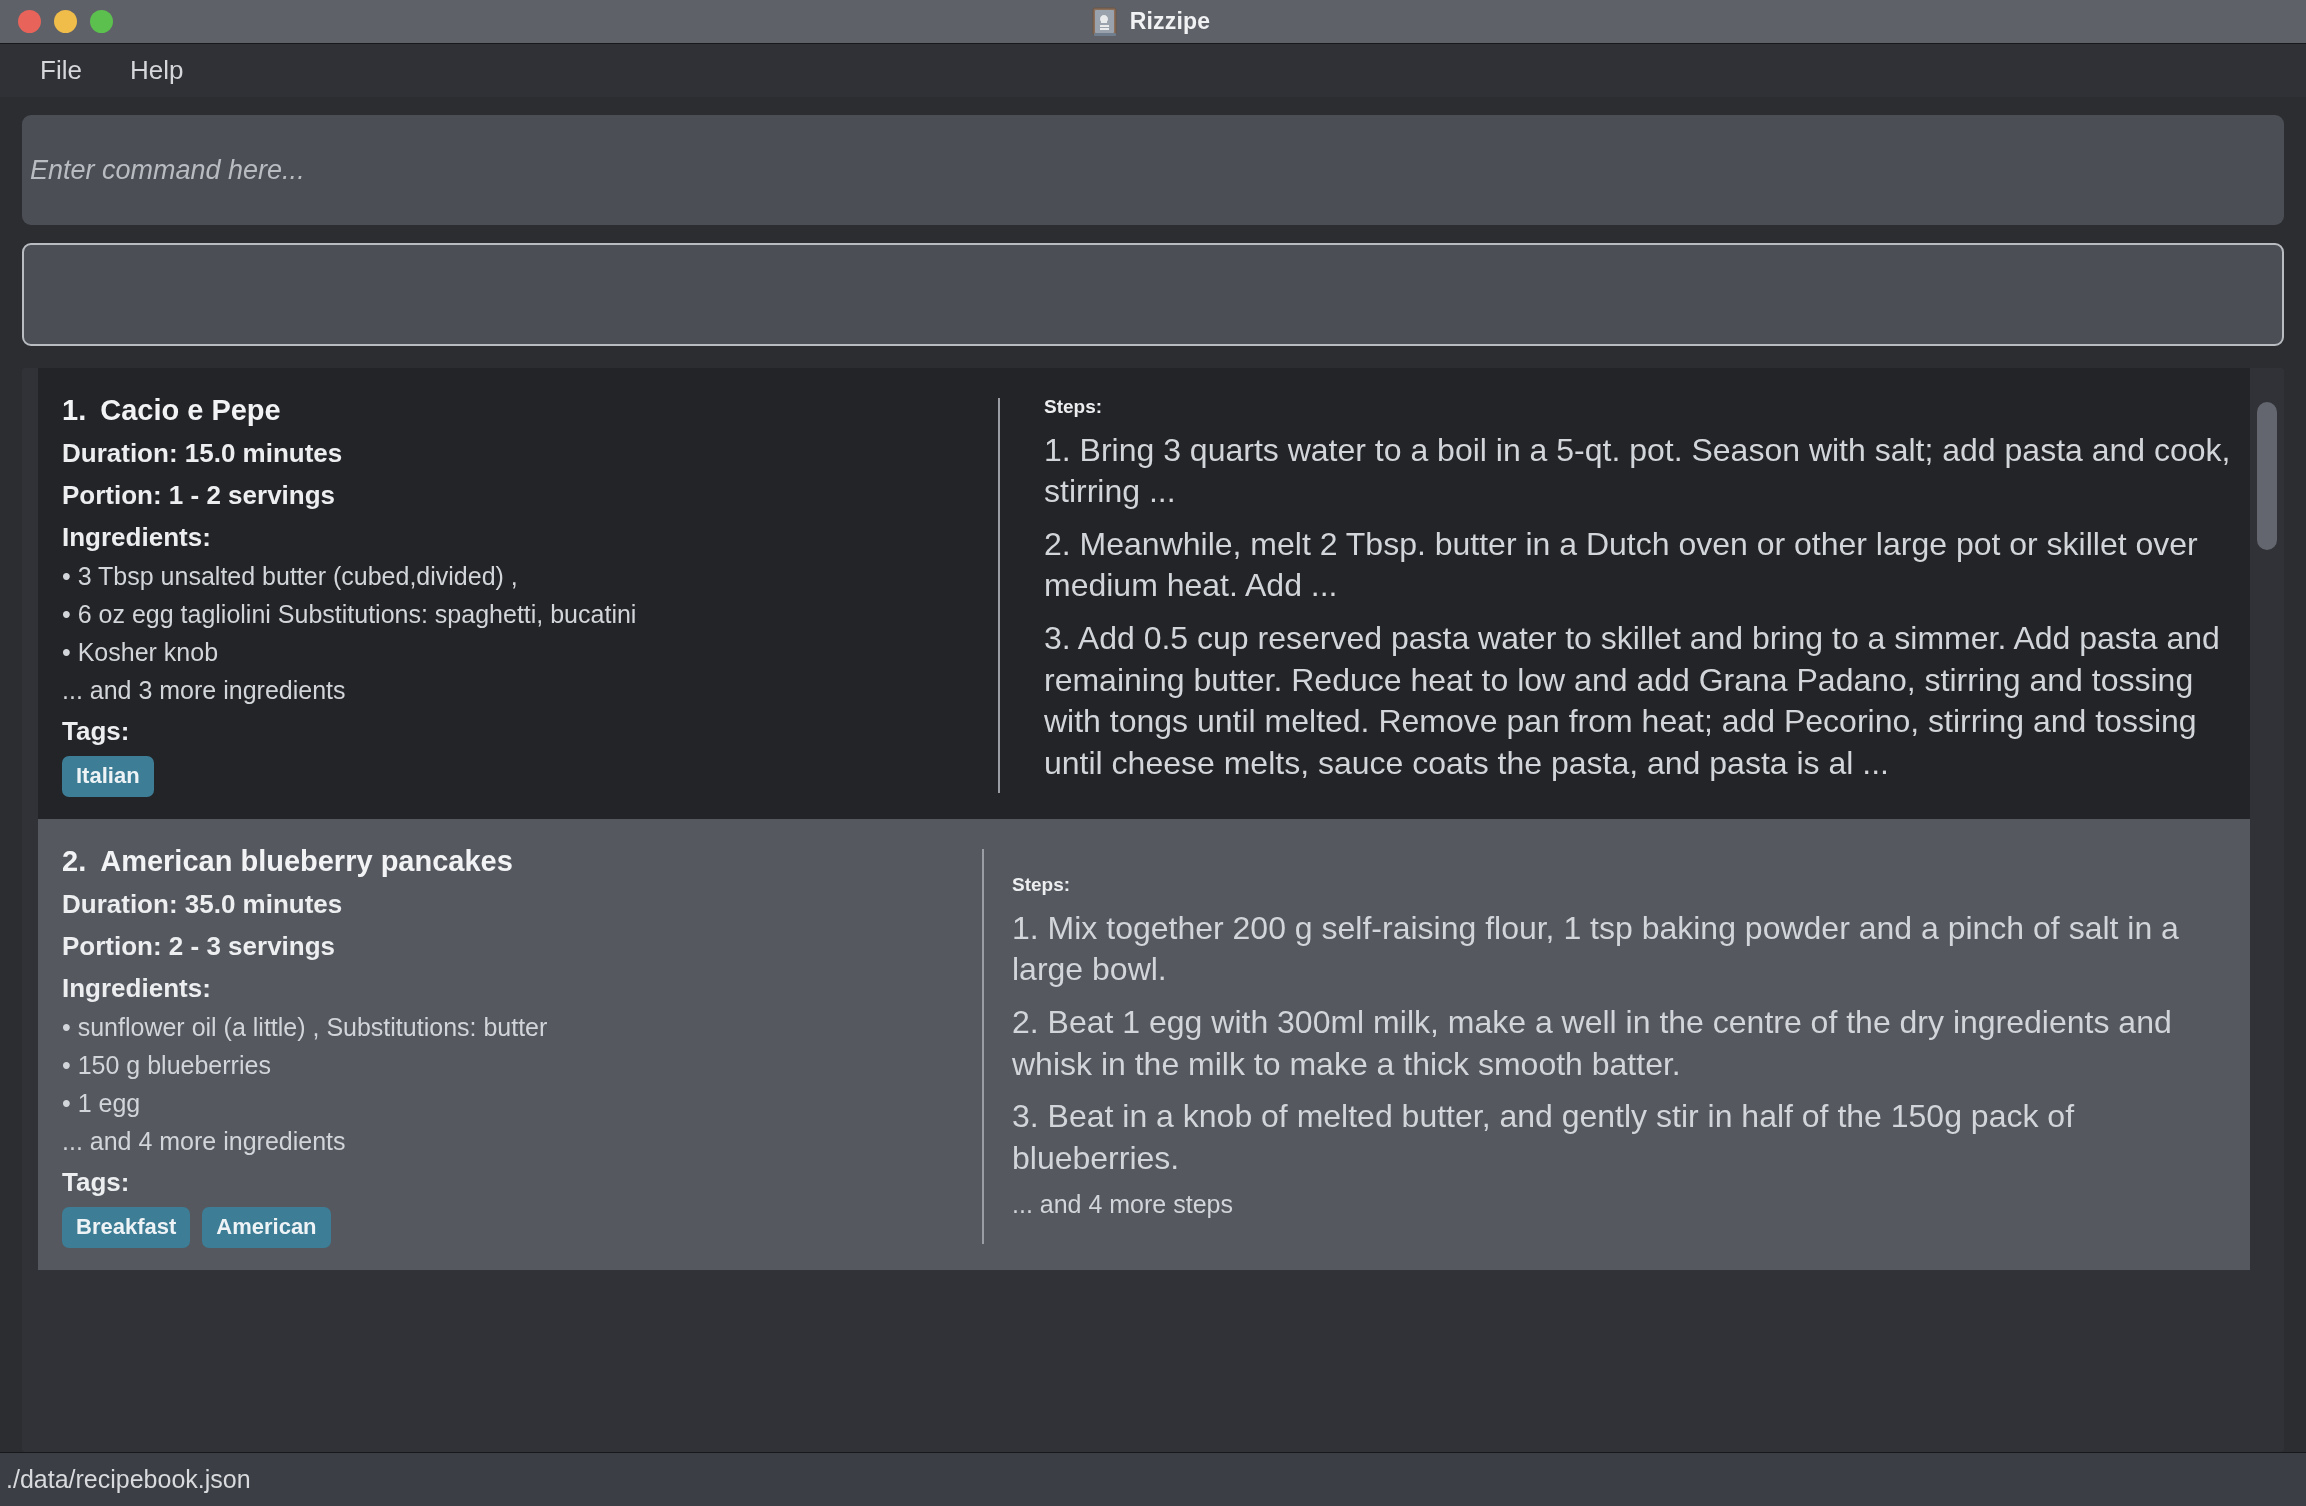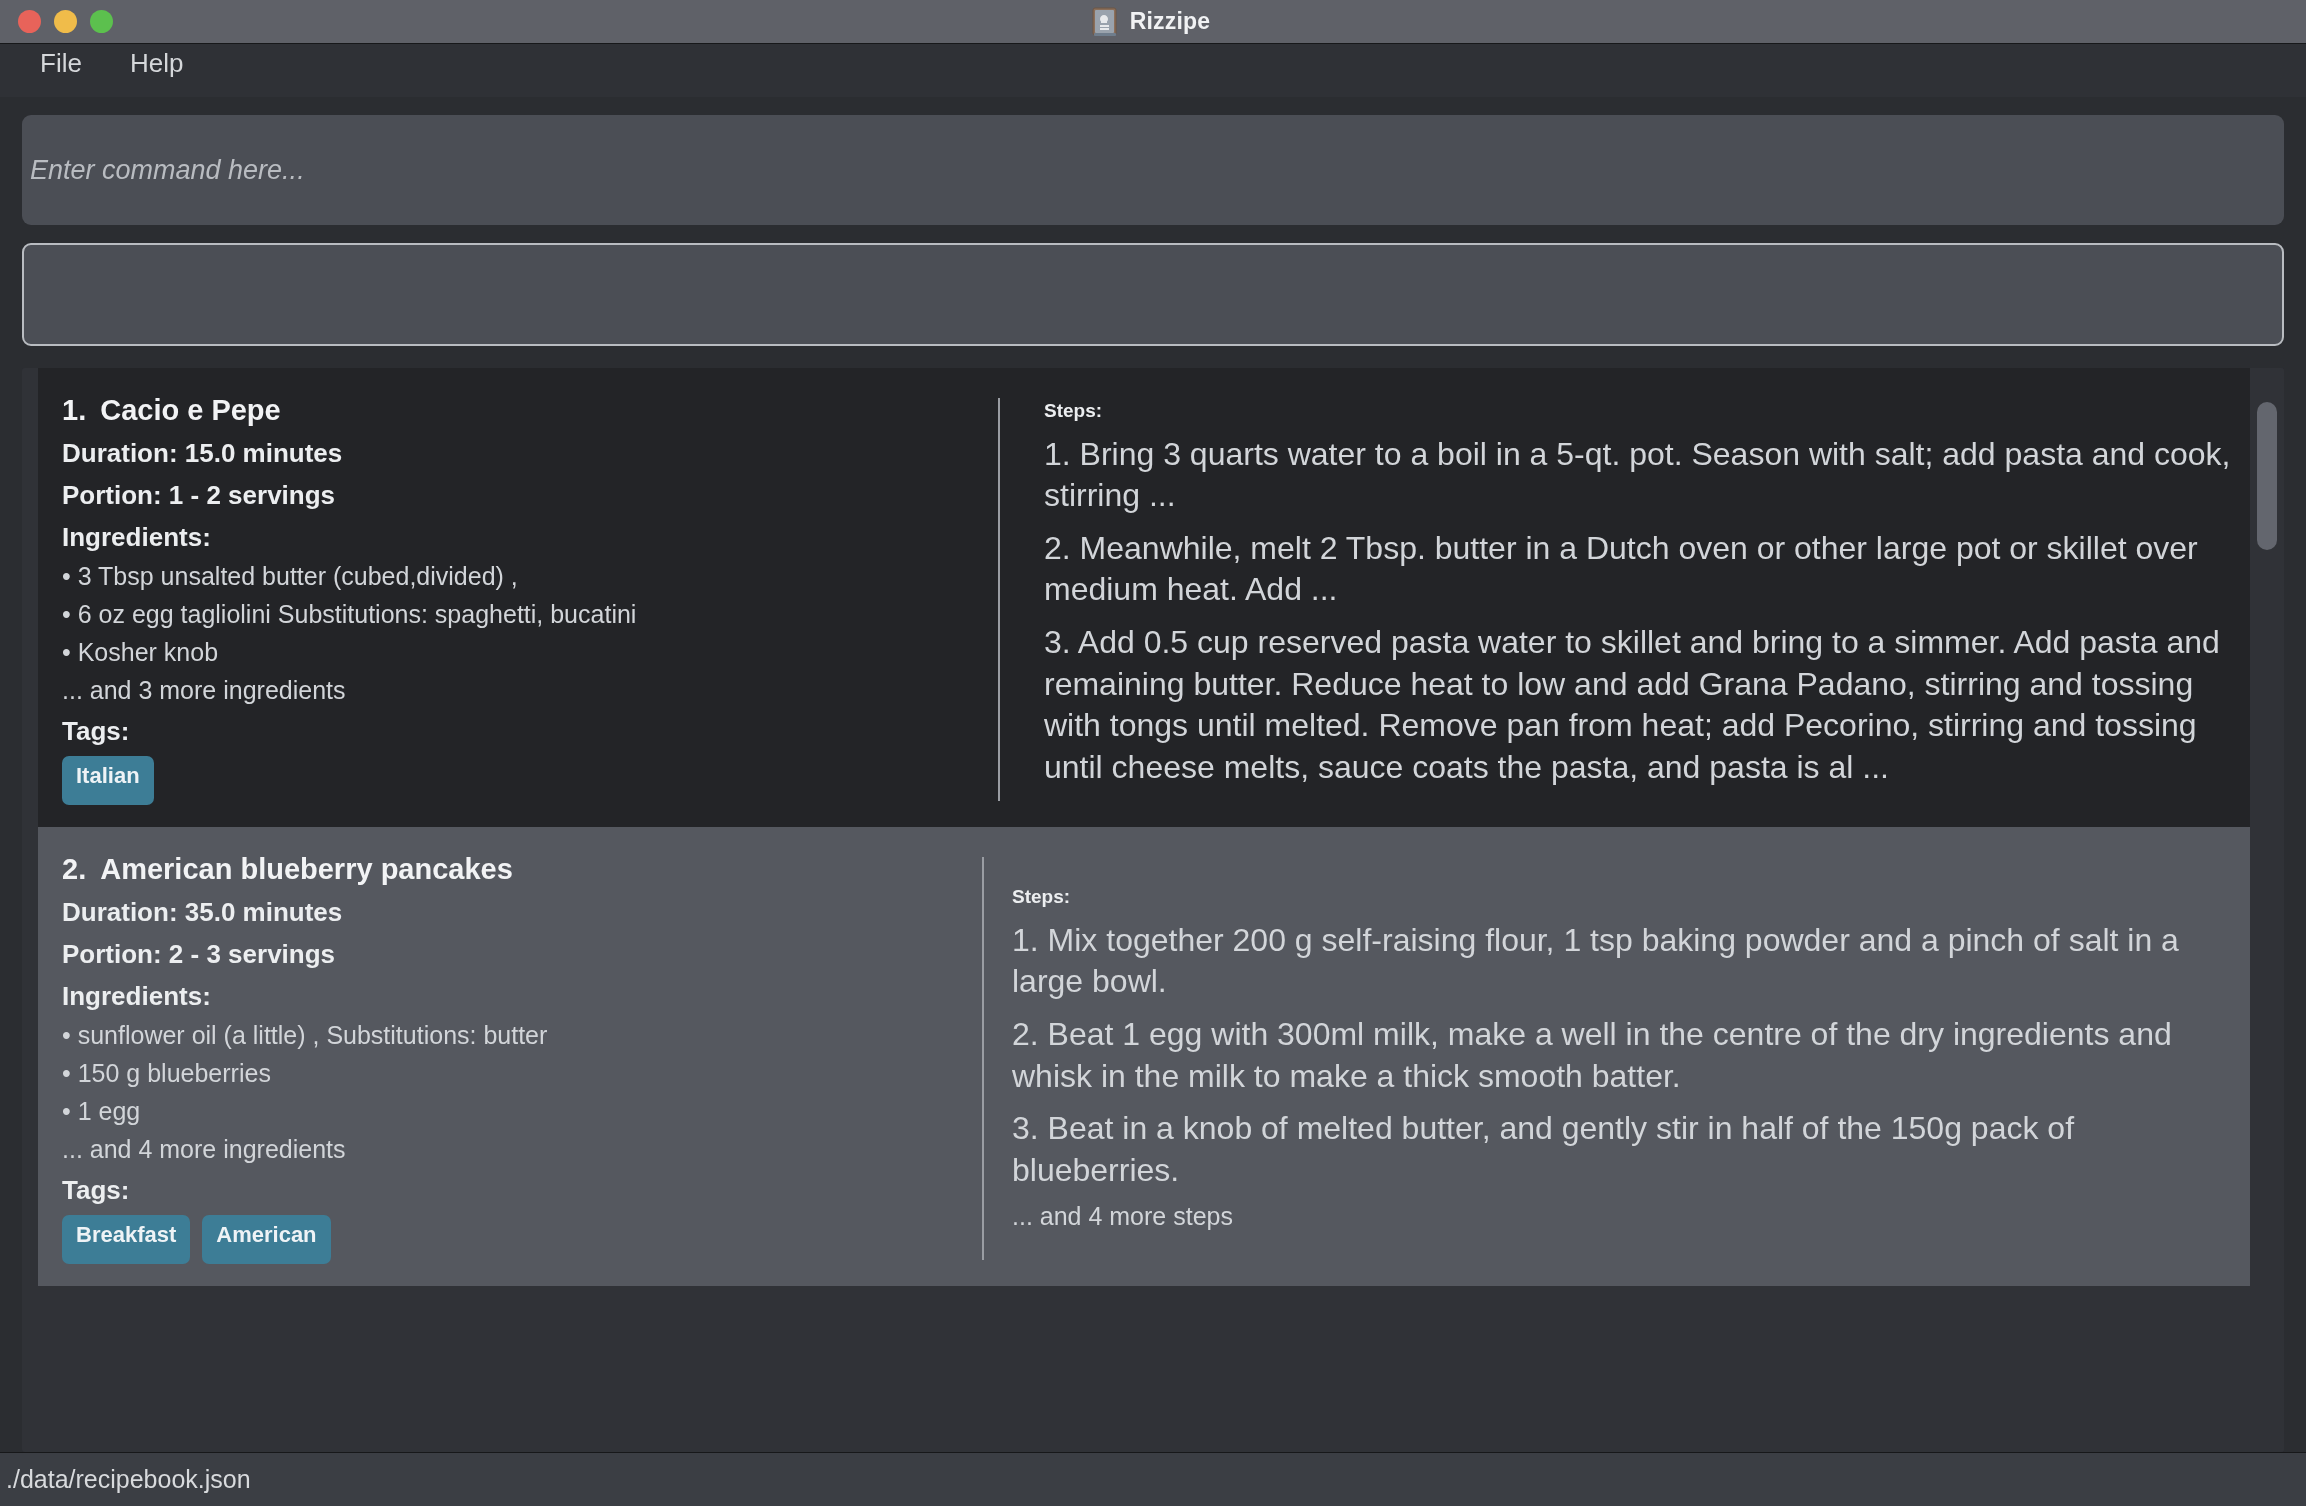--- a/index.html
+++ b/index.html
@@ -72,20 +72,21 @@
     color: #f1f2f4;
     letter-spacing: 0.2px;
   }
 
   
   .menubar {
     height: 53px;
     flex: 0 0 53px;
     background: #2f3136;
     display: flex;
+    align-items: center;
     padding-left: 22px;
     gap: 12px;
   }
   .menu-item {
     font-size: 26px;
     color: #d5d7da;
     padding: 4px 18px;
     border-radius: 4px;
     cursor: default;
   }
@@ -220,21 +221,21 @@
   .tags-row {
     display: flex;
     gap: 12px;
     margin-top: 4px;
   }
   .tag-chip {
     background: #3d7d96;
     color: #eef3f6;
     font-size: 22px;
     font-weight: bold;
-    padding: 7px 14px 16px 14px;
+    padding: 7px 14px 8px 14px;
     border-radius: 7px;
     white-space: nowrap;
     cursor: default;
   }
 
   .steps-label {
     font-size: 19px;
     font-weight: bold;
     color: #eceef0;
     margin: 0 0 12px 0;

